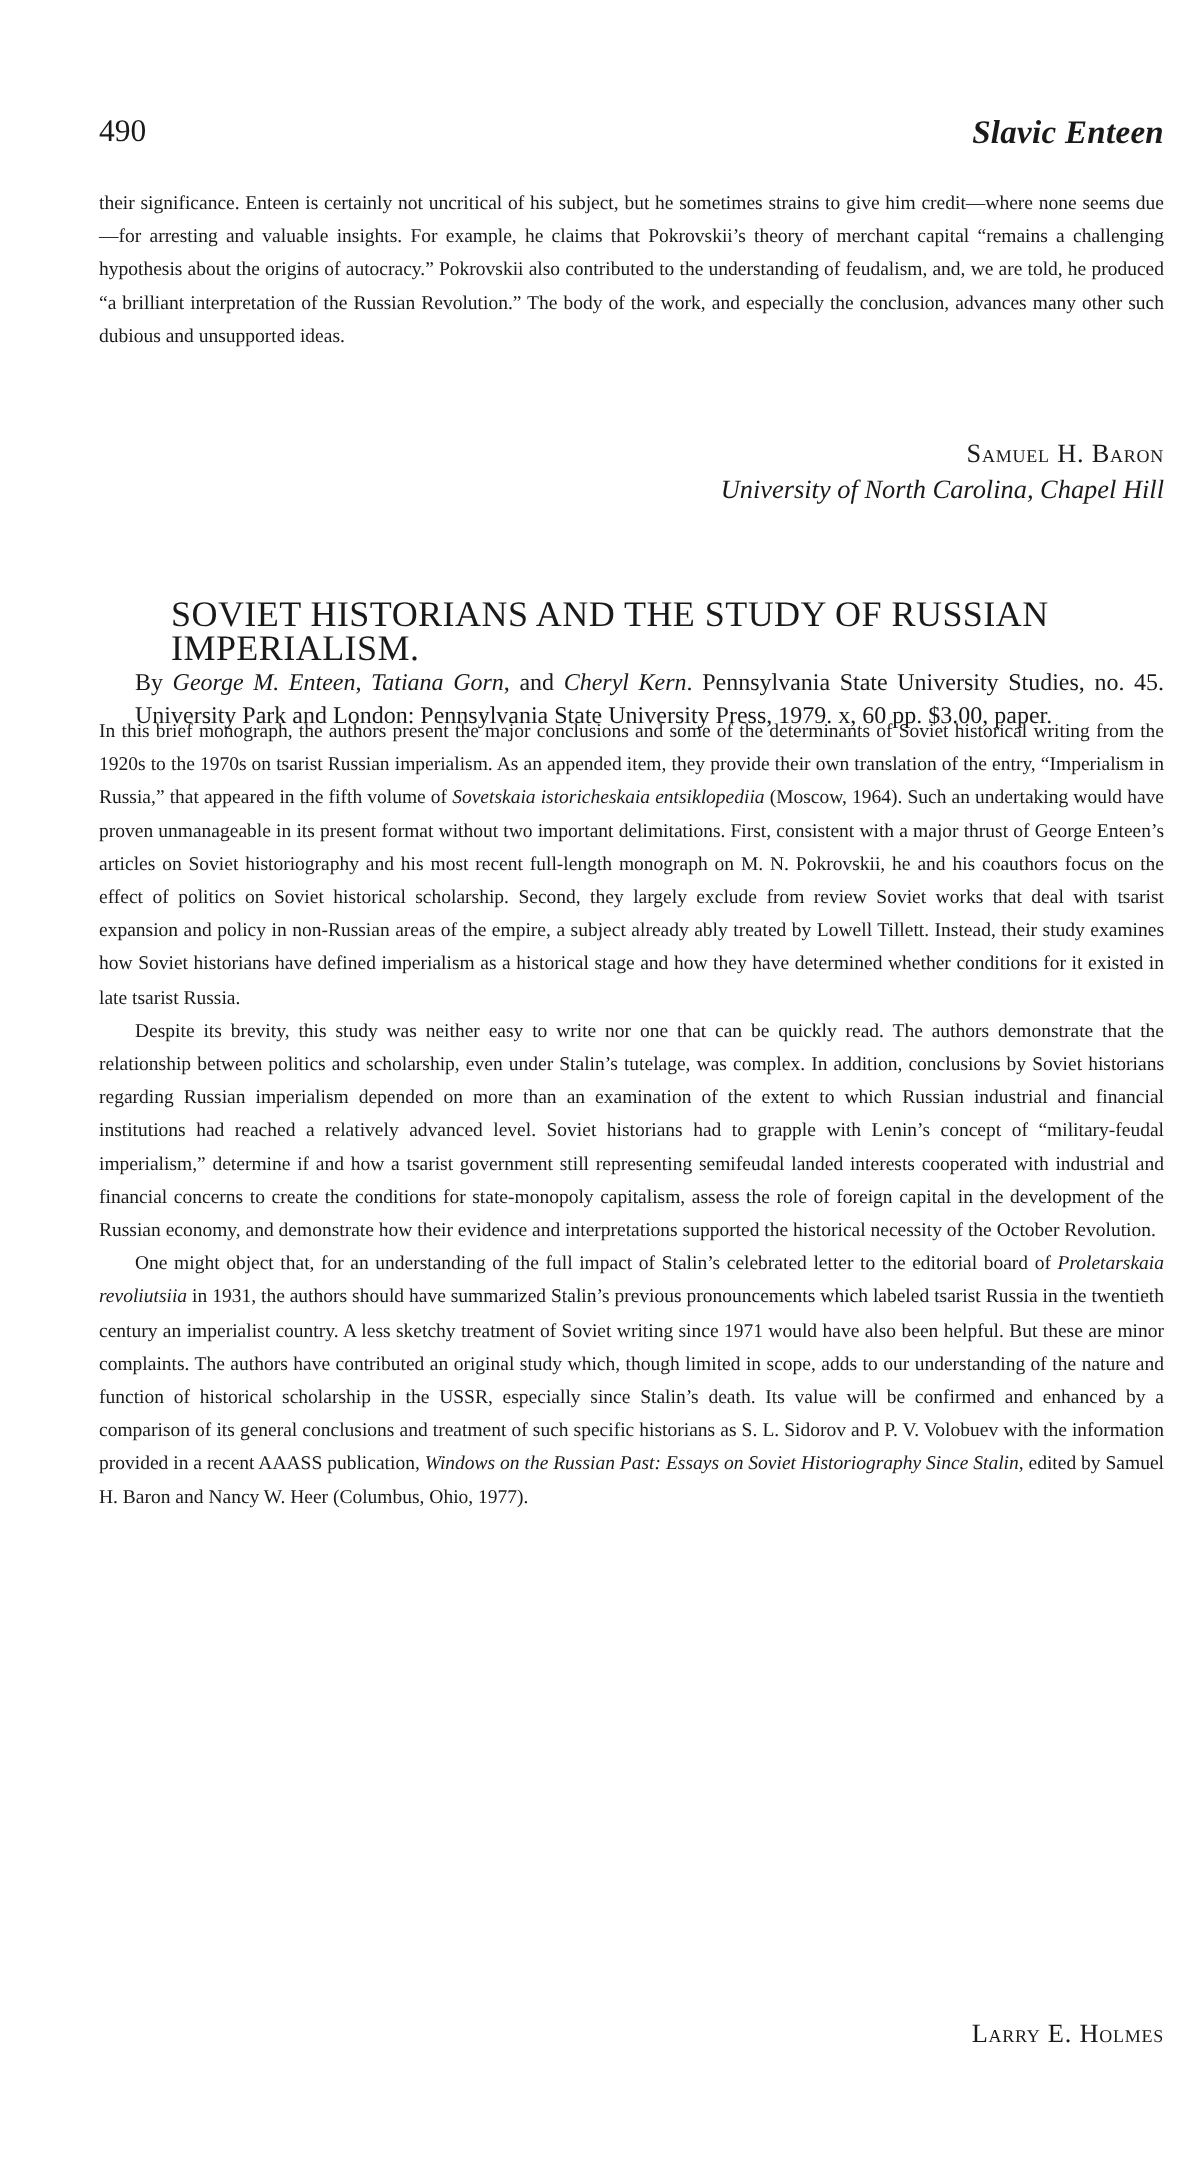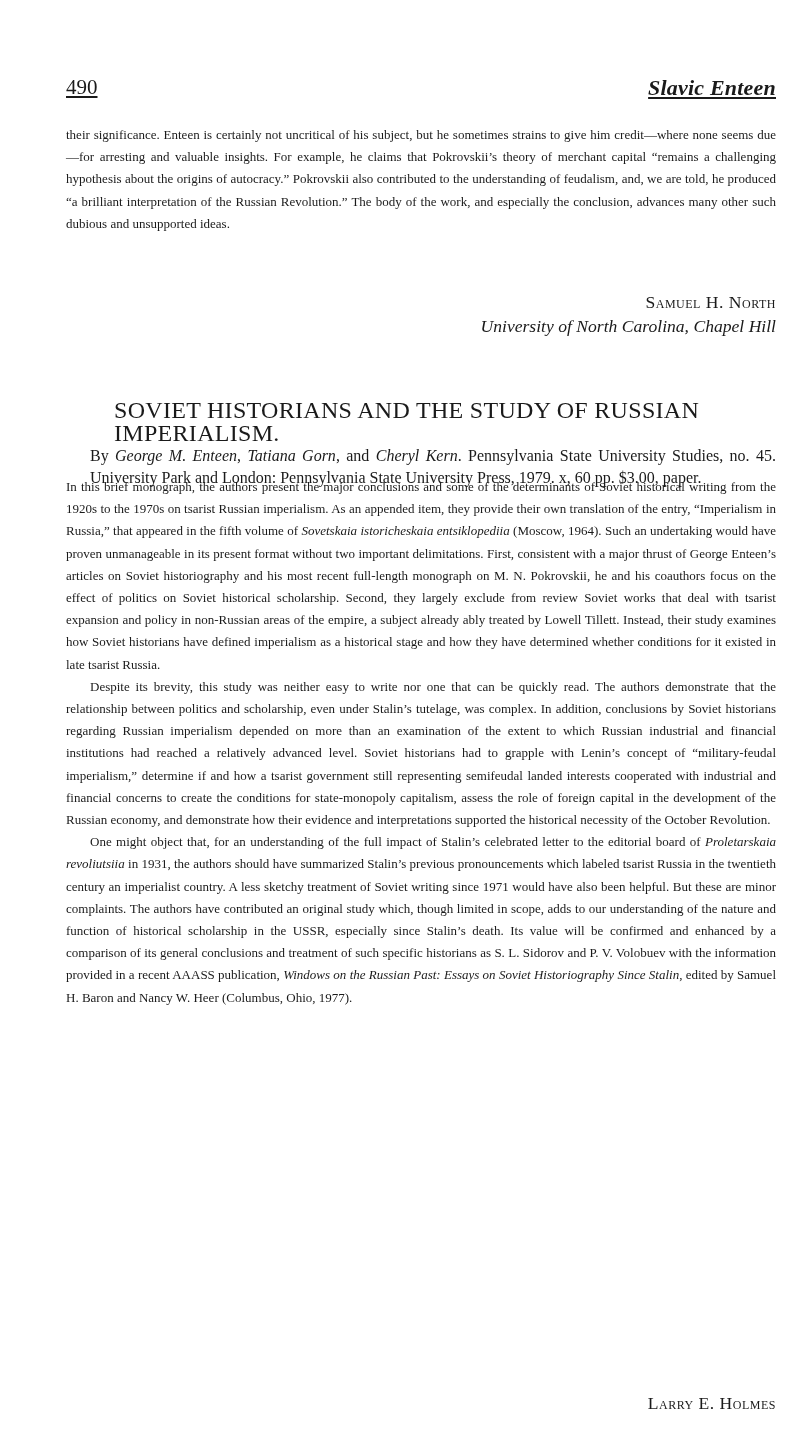--- a/index.html
+++ b/index.html
@@ -1,20 +1,20 @@
 <!DOCTYPE html>
 <html><head>
 <meta charset="utf-8">
 <style>
   html, body { margin: 0; padding: 0; background: #ffffff; }
   body { width: 800px; height: 1440px; overflow: hidden; position: relative;
          font-family: "Liberation Serif", "DejaVu Serif", serif; color: #1a1a1a; }
   .page { position: absolute; left: 66px; top: 0; width: 710px; }
   .running-head { position: absolute; top: 75px; left: 0; width: 710px; display: flex; justify-content: space-between;
-                  font-size: 22px; text-decoration: underline; }
+                  font-size: 22px; }
   .journal { font-style: italic; font-weight: bold; letter-spacing: 0.2px; }
   .folio { font-size: 21px; }
   p { margin: 0; text-align: justify; font-size: 13px; line-height: 22.2px; }
   .block { position: absolute; left: 0; width: 710px; }
   .sig { text-align: right; font-size: 17.6px; line-height: 24px; padding-right: 20px; }
   .sc { font-variant: small-caps; letter-spacing: 0.5px; }
   .aff { font-style: italic; }
   .title { font-size: 24px; line-height: 23px; letter-spacing: 0.3px; margin-left: 48px; }
   .cite { padding-left: 24px; text-align: justify; font-size: 16px; line-height: 22.4px; }
   .indent { text-indent: 24px; }
@@ -28,32 +28,32 @@
   <div class="running-head">
     <span class="folio">490</span>
     <span class="journal">Slavic Enteen</span>
   </div>
 
   <div class="block" style="top:124px;">
     <p>their significance. Enteen is certainly not uncritical of his subject, but he sometimes strains to give him credit—where none seems due—for arresting and valuable insights. For example, he claims that Pokrovskii’s theory of merchant capital “remains a challenging hypothesis about the origins of autocracy.” Pokrovskii also contributed to the understanding of feudalism, and, we are told, he produced “a brilliant interpretation of the Russian Revolution.” The body of the work, and especially the conclusion, advances many other such dubious and unsupported ideas.</p>
   </div>
 
   <div class="block sig" style="top:290px;">
-    <div class="sc">Samuel H. North</div>
+    <div class="sc">Samuel H. Baron</div>
     <div class="aff">University of North Carolina, Chapel Hill</div>
   </div>
 
   <div class="block" style="top:399px;">
     <div class="title">SOVIET HISTORIANS AND THE STUDY OF RUSSIAN IMPERIALISM.</div>
     <div class="cite"><span>By</span> <i>George M. Enteen</i>, <i>Tatiana Gorn</i>, <span>and</span> <i>Cheryl Kern</i><span>. Pennsylvania State University Studies, no. 45. University Park and London: Pennsylvania State University Press, 1979. x, 60 pp. $3.00, paper.</span></div>
   </div>
 
   <div class="block" style="top:476px;">
     <p><span>In this brief monograph, the authors present the major conclusions and some of the determinants of Soviet historical writing from the 1920s to the 1970s on tsarist Russian imperialism. As an appended item, they provide their own translation of the entry, “Imperialism in Russia,” that appeared in the fifth volume of </span><i>Sovetskaia istoricheskaia entsiklopediia</i><span> (Moscow, 1964). Such an undertaking would have proven unmanageable in its present format without two important delimitations. First, consistent with a major thrust of George Enteen’s articles on Soviet historiography and his most recent full-length monograph on M. N. Pokrovskii, he and his coauthors focus on the effect of politics on Soviet historical scholarship. Second, they largely exclude from review Soviet works that deal with tsarist expansion and policy in non-Russian areas of the empire, a subject already ably treated by Lowell Tillett. Instead, their study examines how Soviet historians have defined imperialism as a historical stage and how they have determined whether conditions for it existed in late tsarist Russia.</span></p>
     <p class="indent">Despite its brevity, this study was neither easy to write nor one that can be quickly read. The authors demonstrate that the relationship between politics and scholarship, even under Stalin’s tutelage, was complex. In addition, conclusions by Soviet historians regarding Russian imperialism depended on more than an examination of the extent to which Russian industrial and financial institutions had reached a relatively advanced level. Soviet historians had to grapple with Lenin’s concept of “military-feudal imperialism,” determine if and how a tsarist government still representing semifeudal landed interests cooperated with industrial and financial concerns to create the conditions for state-monopoly capitalism, assess the role of foreign capital in the development of the Russian economy, and demonstrate how their evidence and interpretations supported the historical necessity of the October Revolution.</p>
     <p class="indent"><span>One might object that, for an understanding of the full impact of Stalin’s celebrated letter to the editorial board of </span><i>Proletarskaia revoliutsiia</i><span> in 1931, the authors should have summarized Stalin’s previous pronouncements which labeled tsarist Russia in the twentieth century an imperialist country. A less sketchy treatment of Soviet writing since 1971 would have also been helpful. But these are minor complaints. The authors have contributed an original study which, though limited in scope, adds to our understanding of the nature and function of historical scholarship in the USSR, especially since Stalin’s death. Its value will be confirmed and enhanced by a comparison of its general conclusions and treatment of such specific historians as S. L. Sidorov and P. V. Volobuev with the information provided in a recent AAASS publication, </span><i>Windows on the Russian Past: Essays on Soviet Historiography Since Stalin</i><span>, edited by Samuel H. Baron and Nancy W. Heer (Columbus, Ohio, 1977).</span></p>
   </div>
 
-  <div class="block sig" style="top:1391px;">
+  <div class="block sig" style="top:1343px;">
     <div class="sc">Larry E. Holmes</div>
   </div>
 
 </div>
 
 </body></html>

